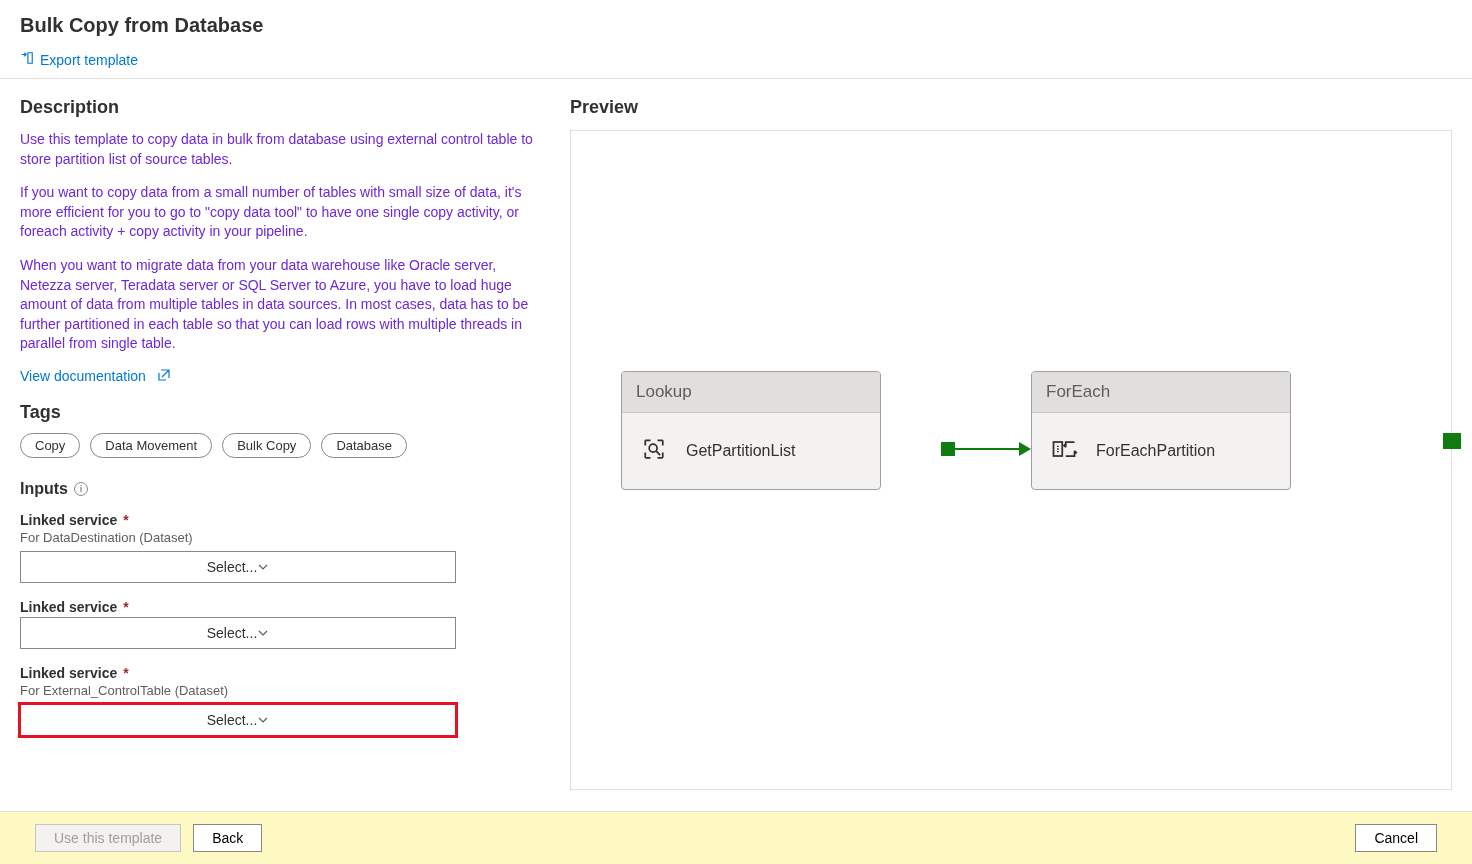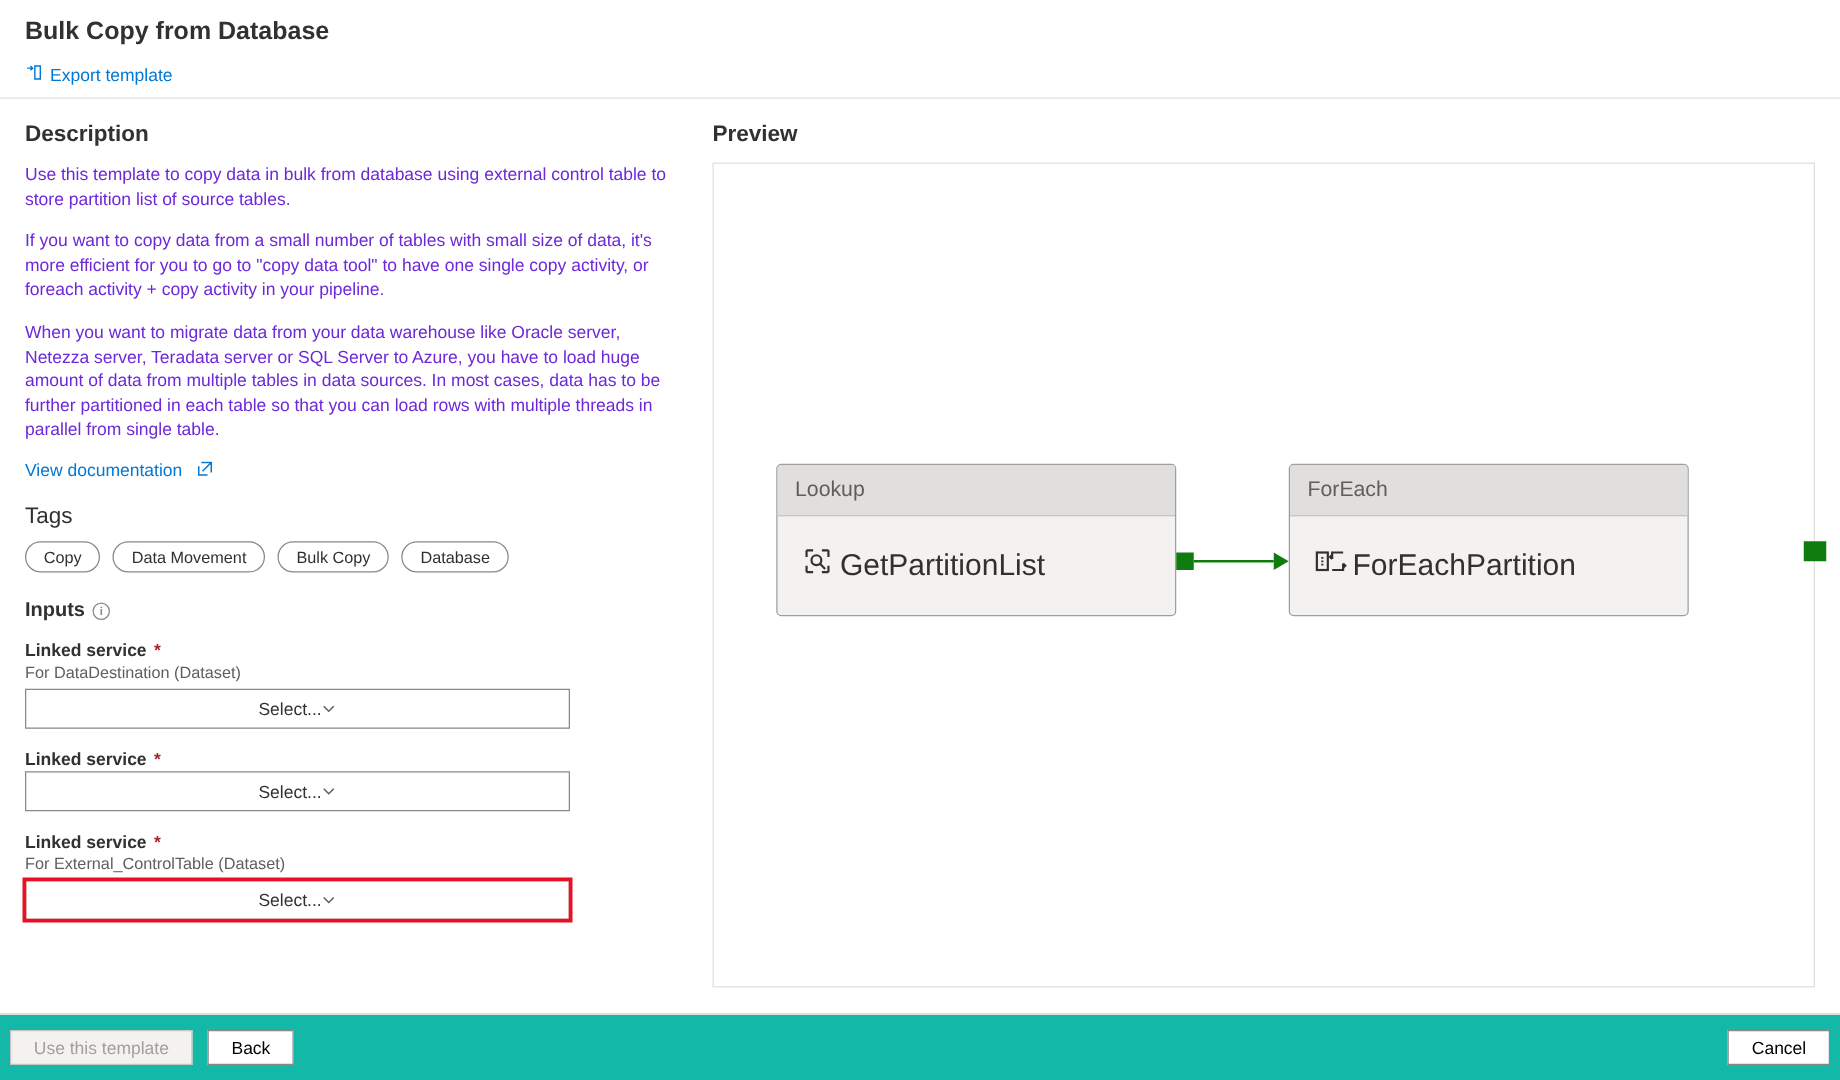--- a/index.html
+++ b/index.html
@@ -50,21 +50,21 @@
   .doc-link {
     color: #0078d4;
     cursor: pointer;
     display: inline-flex;
     align-items: center;
     gap: 12px;
     margin-bottom: 18px;
   }
   .tags-title {
     font-size: 18px;
-    font-weight: 400;
+    font-weight: 700;
     margin-bottom: 10px;
   }
   .tags { display: flex; gap: 10px; flex-wrap: wrap; margin-bottom: 22px; }
   .tag {
     border: 1px solid #8a8886;
     border-radius: 14px;
     padding: 4px 14px;
     font-size: 13px;
     cursor: pointer;
     background: #fff;
@@ -122,39 +122,39 @@
   }
   .preview-box {
     border: 1px solid #e1dfdd;
     height: 660px;
     position: relative;
     background: #fff;
     margin-top: 4px;
   }
   .node {
     position: absolute;
-    width: 320px;
+    width: 260px;
     border: 1px solid #a19f9d;
     border-radius: 4px;
     background: #f3f2f1;
     overflow: hidden;
   }
   .node-header {
     background: #e1dfdd;
     padding: 10px 14px;
     font-size: 17px;
     color: #605e5c;
     border-bottom: 1px solid #c8c6c4;
   }
   .node-body {
     display: flex;
     align-items: center;
-    gap: 4px;
+    gap: 18px;
     padding: 22px 18px;
-    font-size: 24px;
+    font-size: 16px;
     color: #323130;
   }
   .node1 { left: 50px; top: 240px; }
   .node2 { left: 460px; top: 240px; }
   .connector {
     position: absolute;
     left: 370px;
     top: 308px;
     width: 90px;
     height: 20px;
@@ -182,24 +182,24 @@
     right: -10px;
     top: 302px;
     width: 18px; height: 16px;
     background: #107c10;
   }
   .footer {
     position: absolute;
     bottom: 0;
     left: 0; right: 0;
     border-top: 1px solid #e1dfdd;
-    padding: 12px 8px;
+    padding: 12px 35px;
     display: flex;
     justify-content: space-between;
-    background: #14b8a6;
+    background: #fef9c3;
     gap: 48px;
   }
   .footer-left { display: flex; gap: 12px; }
   .btn {
     border: 1px solid #8a8886;
     background: #fff;
     padding: 5px 18px;
     font-size: 14px;
     cursor: pointer;
     font-family: inherit;

